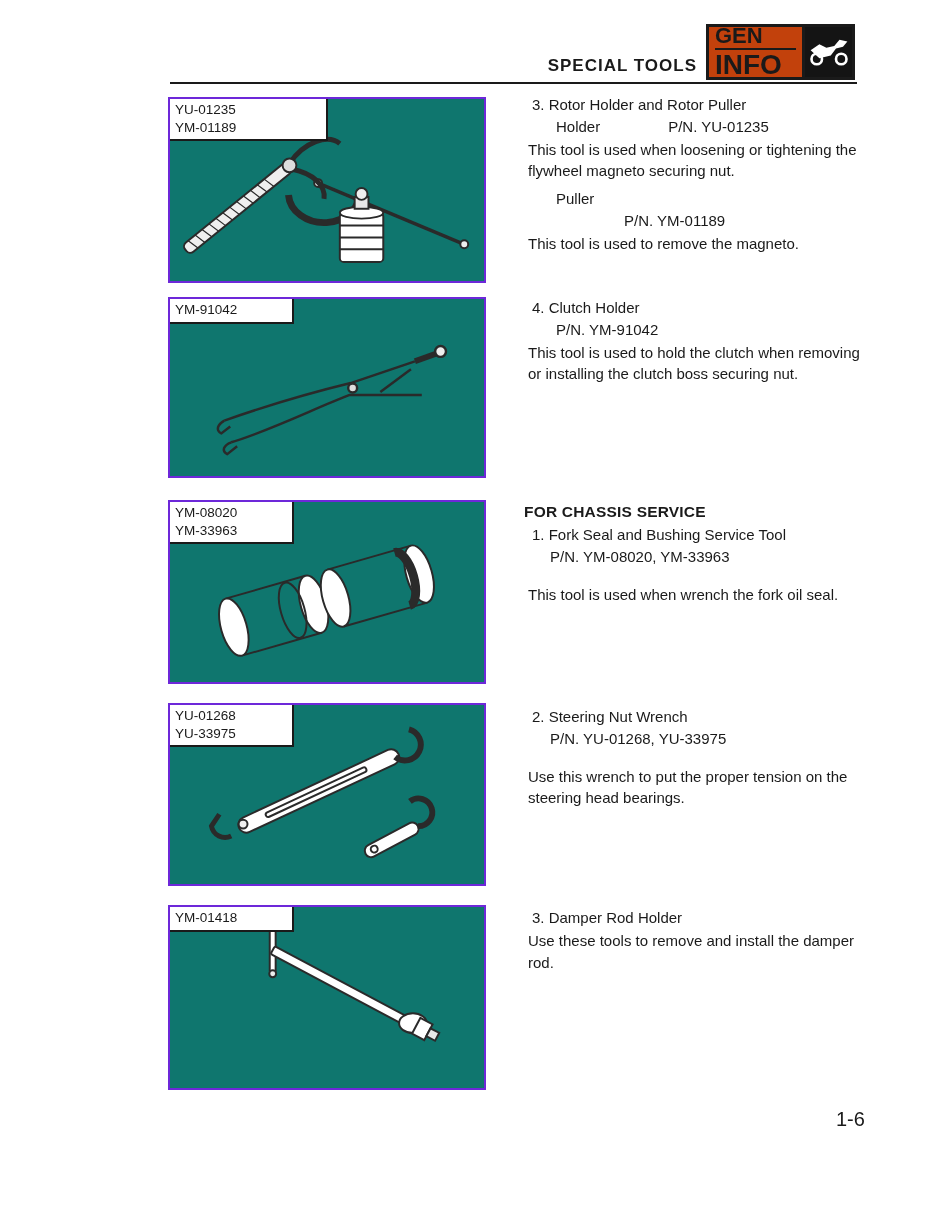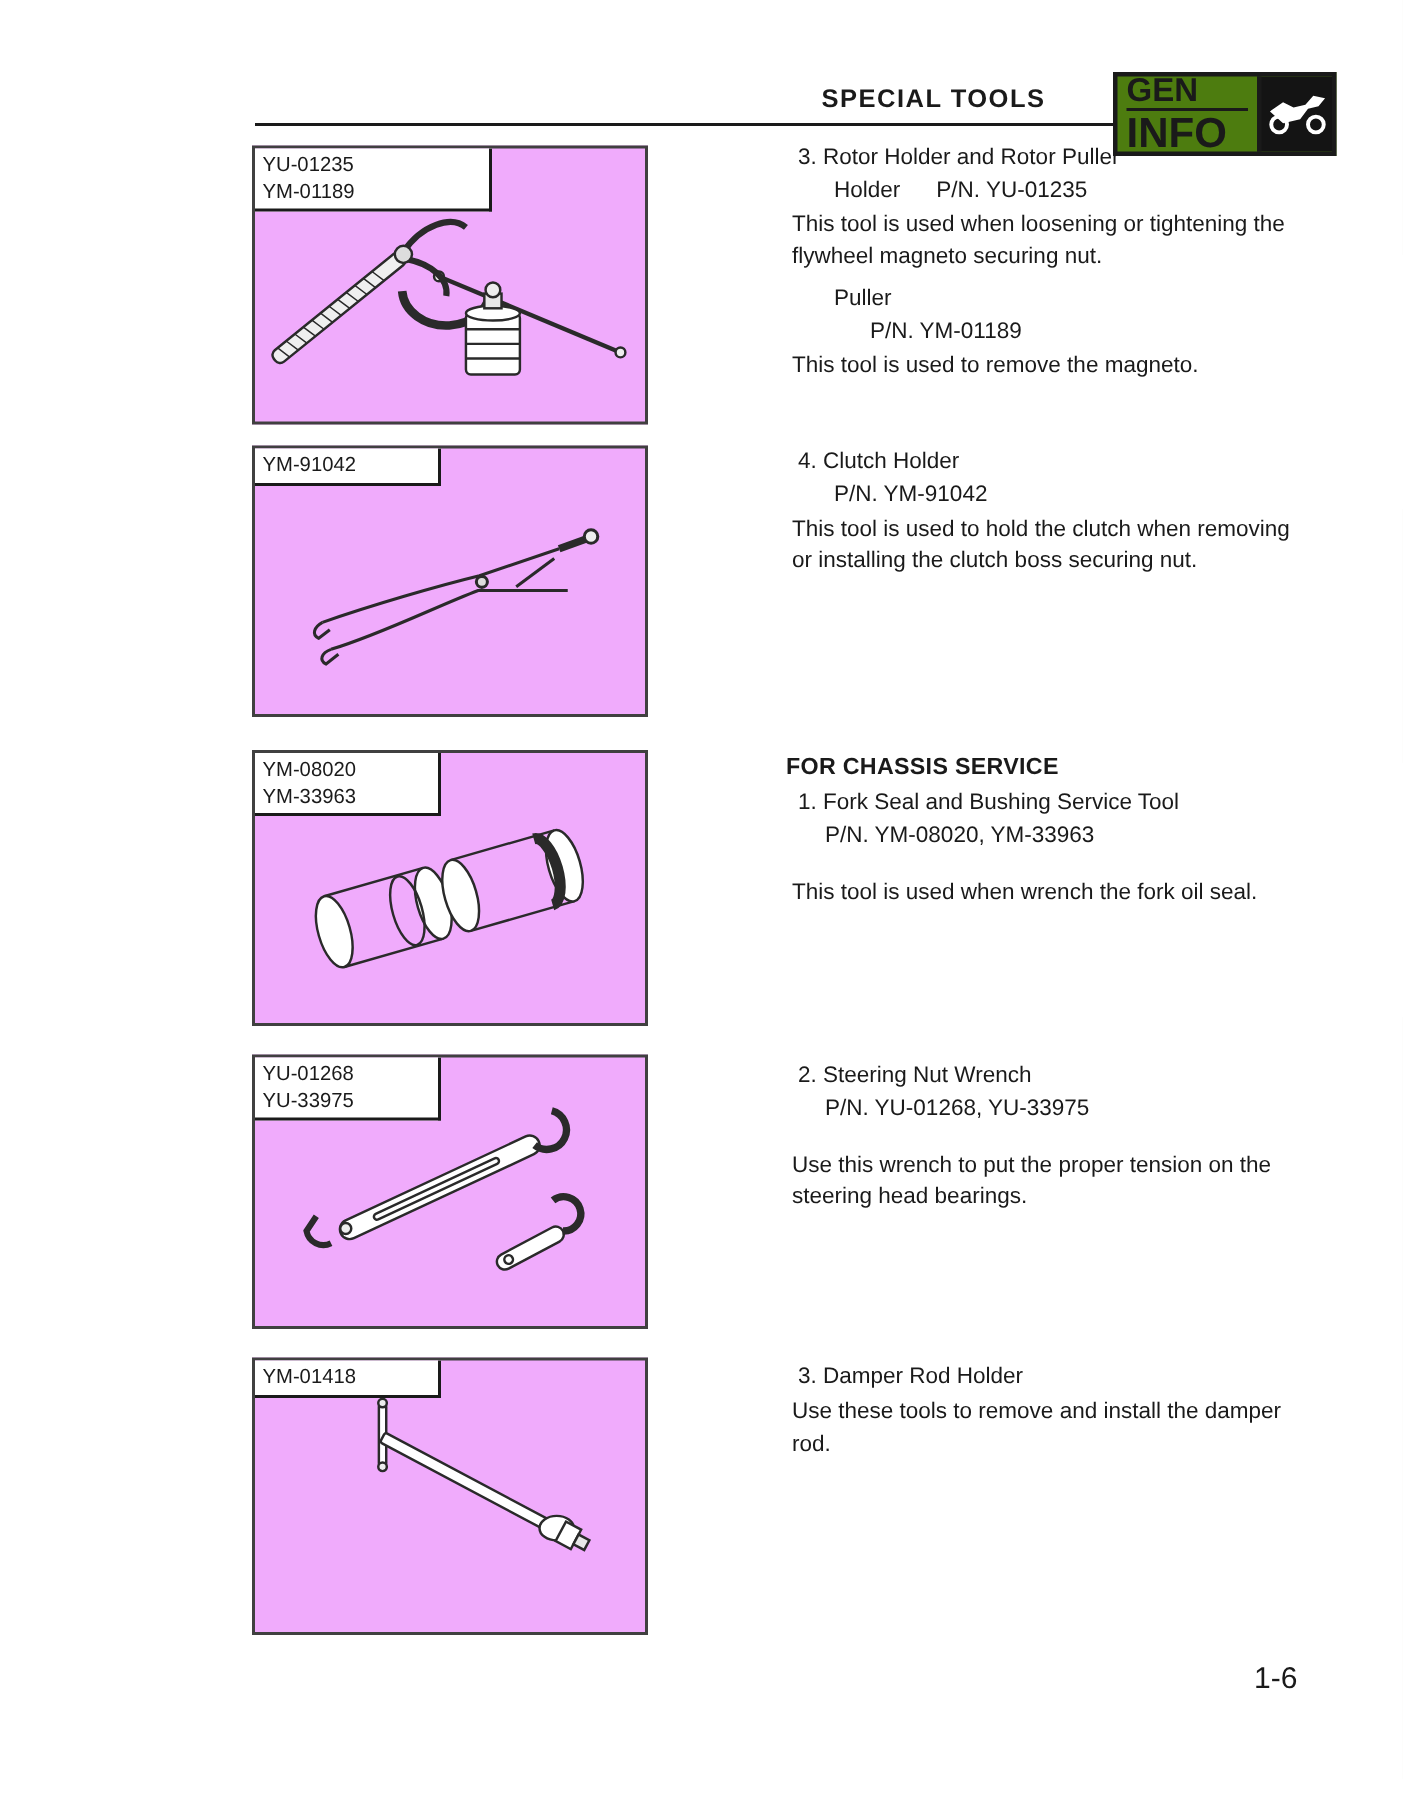--- a/index.html
+++ b/index.html
@@ -13,35 +13,35 @@
   }
   .page { position:absolute; inset:0; background:#ffffff; }
 
   
   .header-title {
     position:absolute; top:56px; left:0; width:697px;
     text-align:right; font-size:17px; font-weight:bold; letter-spacing:1px;
   }
   .header-rule { position:absolute; top:82px; left:170px; width:687px; height:2px; background:#1a1a1a; }
   .badge {
-    position:absolute; top:48px; left:706px; width:149px; height:56px;
-    border:3px solid #1a1a1a; background:#4d7c0f; display:flex;margin-left:36px;
+    position:absolute; top:24px; left:706px; width:149px; height:56px;
+    border:3px solid #1a1a1a; background:#c2410c; display:flex;
   }
   .badge-text { flex:1; display:flex; flex-direction:column; justify-content:center; padding:0 6px; }
   .badge-line1 { font-size:22px; font-weight:bold; line-height:1.08; border-bottom:2px solid #1a1a1a; }
   .badge-line2 { font-size:28px; font-weight:bold; line-height:1.08; }
   .badge-icon {
     width:50px; background:#141414; border-left:3px solid #1a1a1a;
     display:flex; align-items:center; justify-content:center;
   }
 
   
   .tool-box {
-    position:absolute; left:168px; width:264px;
-    border:2px solid #404040; background:#f0abfc;
+    position:absolute; left:168px; width:318px;
+    border:2px solid #6d28d9; background:#0f766e;
   }
   .box1 { top:97px;  height:186px; }
   .box2 { top:297px; height:181px; }
   .box3 { top:500px; height:184px; }
   .box4 { top:703px; height:183px; }
   .box5 { top:905px; height:185px; }
   .label-box {
     position:absolute; top:0; left:0; z-index:2; background:#fff;
     border-right:2px solid #1a1a1a; border-bottom:2px solid #1a1a1a;
     padding:2px 8px 3px 5px; font-size:13.5px; line-height:1.3;
@@ -53,21 +53,21 @@
   
   .rc { position:absolute; left:524px; width:340px; font-size:15px; line-height:1.45; }
   #rc1 { top:94px; }
   #rc2 { top:297px; }
   #rc3 { top:501px; }
   #rc4 { top:706px; }
   #rc5 { top:907px; }
   .item-heading { padding-left:8px; }
   .chassis-heading { font-weight:bold; font-size:15.5px; letter-spacing:0.2px; margin-bottom:1px; }
   .pn-row { padding-left:32px; display:flex; }
-  .pn-row .pn-value { margin-left:24px; }
+  .pn-row .pn-value { margin-left:68px; }
   .pn-row.spaced { margin-top:6px;flex-direction:column; }
   .pn-solo { padding-left:32px; }
   .pn-indent { padding-left:26px; }
   .desc { padding-left:4px; margin-top:1px; }
   .mt16 { margin-top:16px; }
 
   .page-number { position:absolute; top:1108px; left:836px; font-size:20px; }
 </style>
 </head>
 <body>

